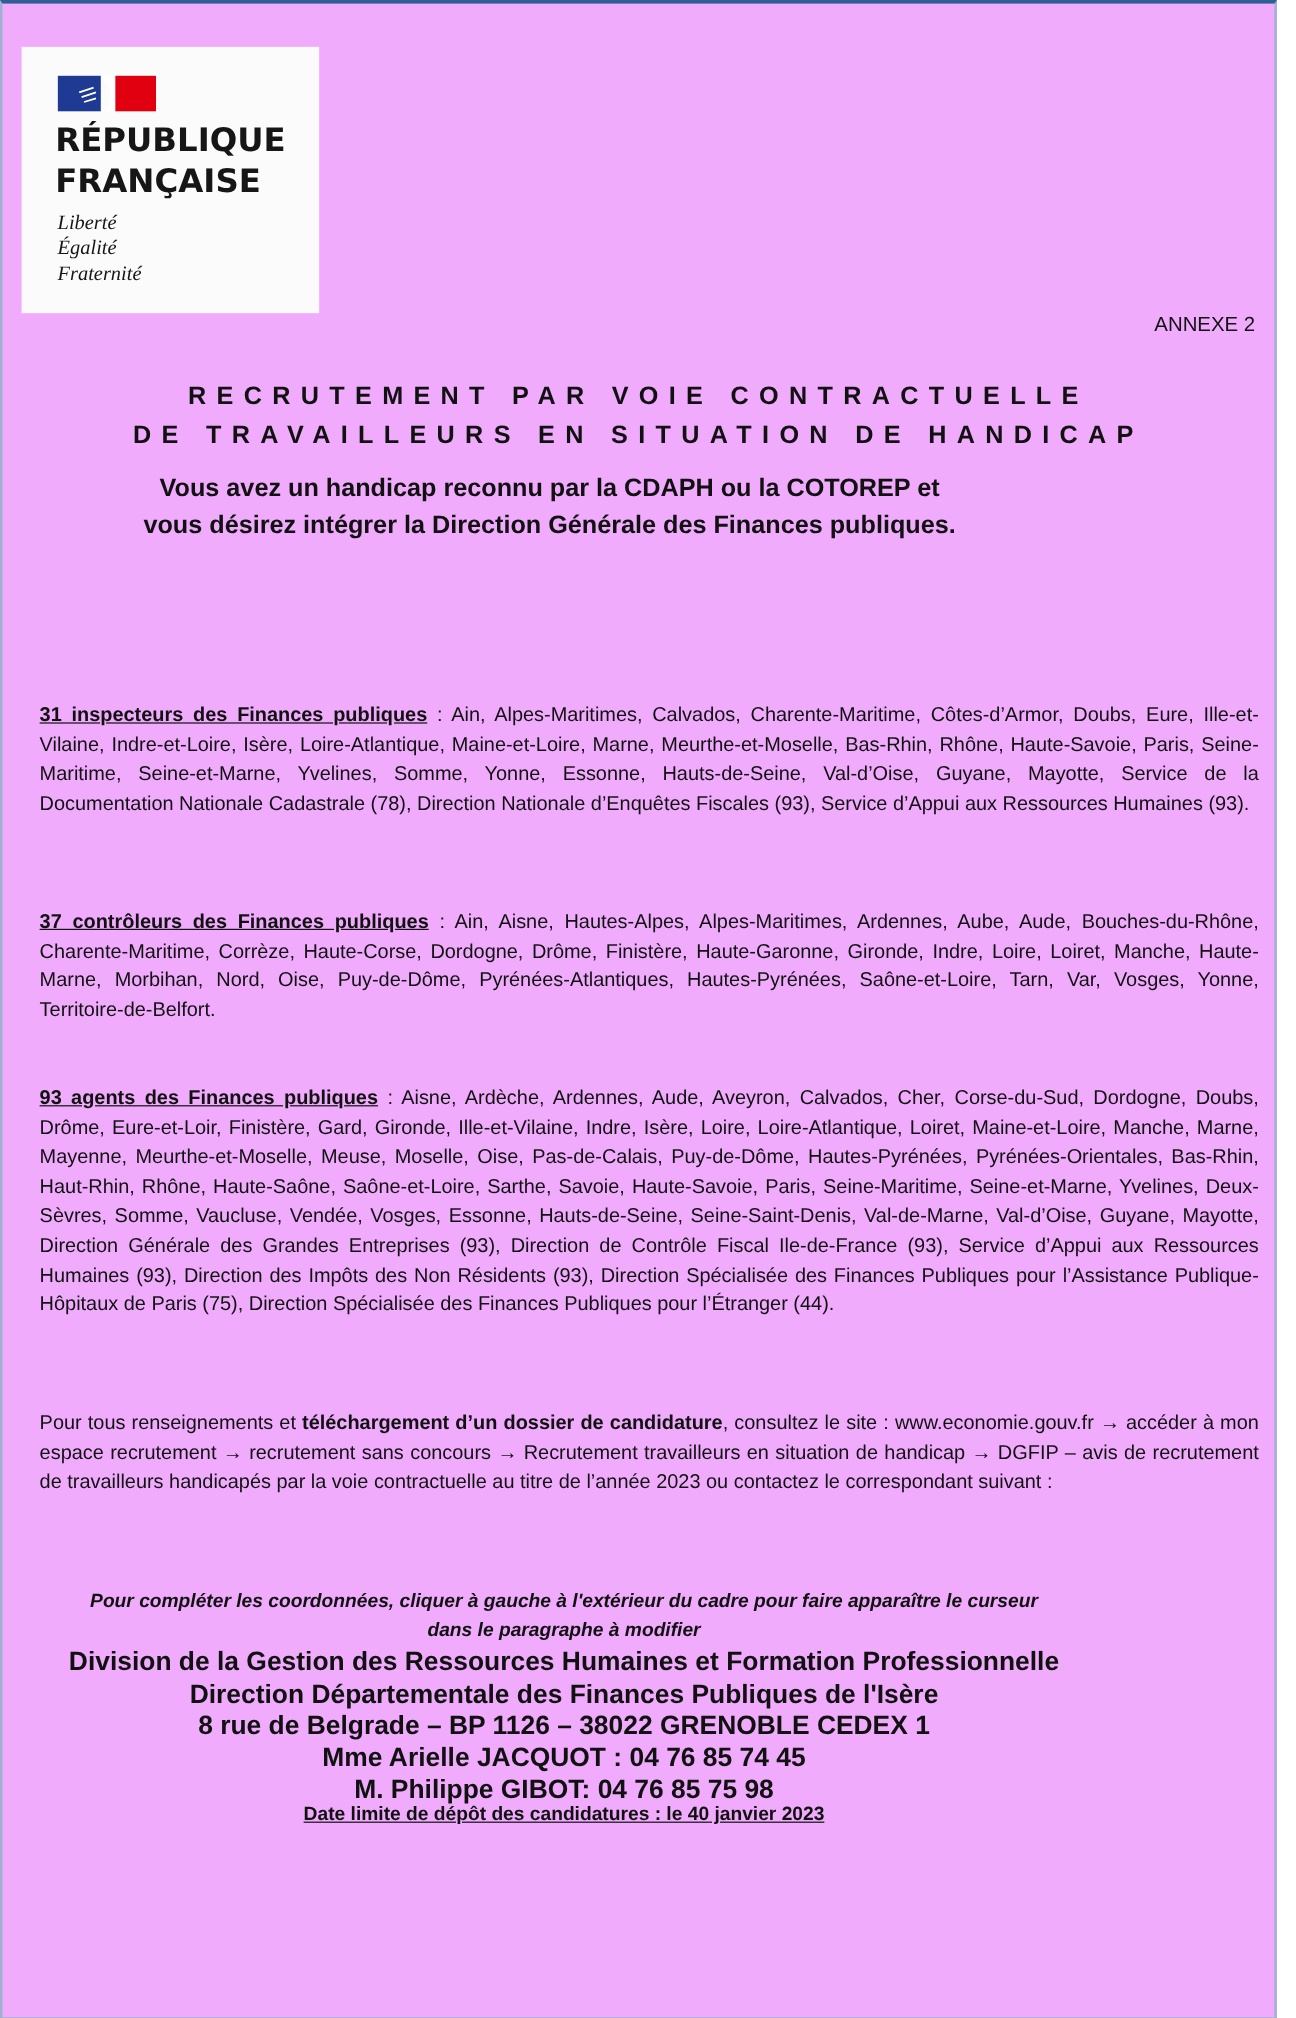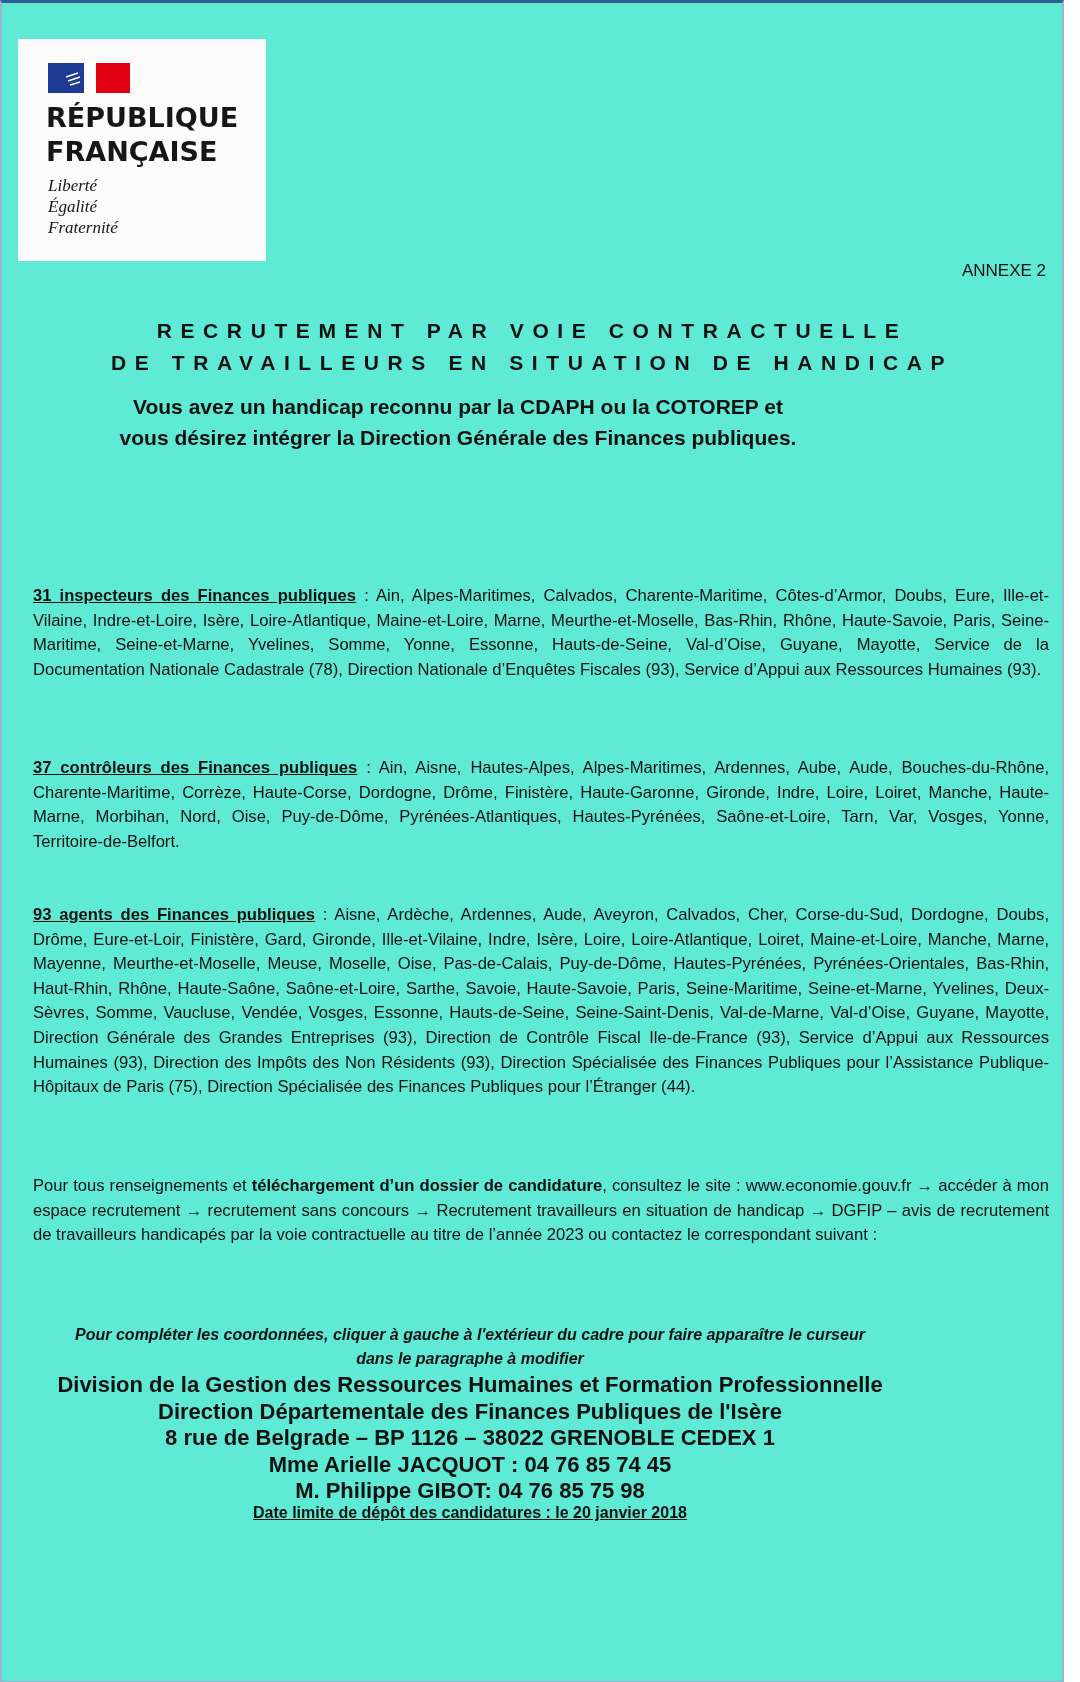--- a/index.html
+++ b/index.html
@@ -2,21 +2,21 @@
 <html><head>
 <meta charset="utf-8">
 <style>
   html, body { margin: 0; padding: 0; background: #ffffff; }
   body { width: 1080px; height: 1682px; position: relative; overflow: hidden;
          font-family: "Liberation Sans", sans-serif; color: #111; }
   .page {
     position: absolute; left: 0; top: 0; width: 1060px; height: 1678px;
     border-left: 2px solid #9bb3cf; border-right: 2px solid #9bb3cf;
     border-bottom: 2px solid #9bb3cf; border-top: 3px solid #2e5f93;
-    background: #5eead4;
+    background: #f0abfc;
   }
   .logo { position: absolute; left: 16px; top: 36px; width: 248px; height: 222px; background: #fbfbfb; }
   .flag { position: absolute; left: 30px; top: 24px; width: 82px; height: 30px; }
   .flag svg { display: block; }
   .rf { position: absolute; left: 28px; top: 62px; font-family: "DejaVu Sans", sans-serif;
         font-weight: bold; font-size: 27px; line-height: 34px; letter-spacing: 0px; color: #161616; }
   .motto { position: absolute; left: 30px; top: 136px; font-family: "Liberation Serif", serif;
            font-style: italic; font-size: 17px; line-height: 21px; color: #161616; }
   .annexe { position: absolute; right: 16px; top: 258px; font-size: 17px; }
   .title { position: absolute; left: 0; width: 1060px; text-align: center; font-weight: bold;
@@ -95,14 +95,14 @@
   <div class="contact note">Pour compléter les coordonnées, cliquer à gauche à l'extérieur du cadre pour faire apparaître le curseur dans le paragraphe à modifier</div>
 
   <div class="contact addr">
     <div>Division de la Gestion des Ressources Humaines et Formation Professionnelle</div>
     <div>Direction Départementale des Finances Publiques de l'Isère</div>
     <div>8 rue de Belgrade – BP 1126 – 38022 GRENOBLE CEDEX 1</div>
     <div>Mme Arielle JACQUOT : 04 76 85 74 45</div>
     <div>M. Philippe GIBOT: 04 76 85 75 98</div>
   </div>
 
-  <div class="contact deadline">Date limite de dépôt des candidatures : le 20 janvier 2018</div>
+  <div class="contact deadline">Date limite de dépôt des candidatures : le 40 janvier 2023</div>
 </div>
 
 </body></html>

